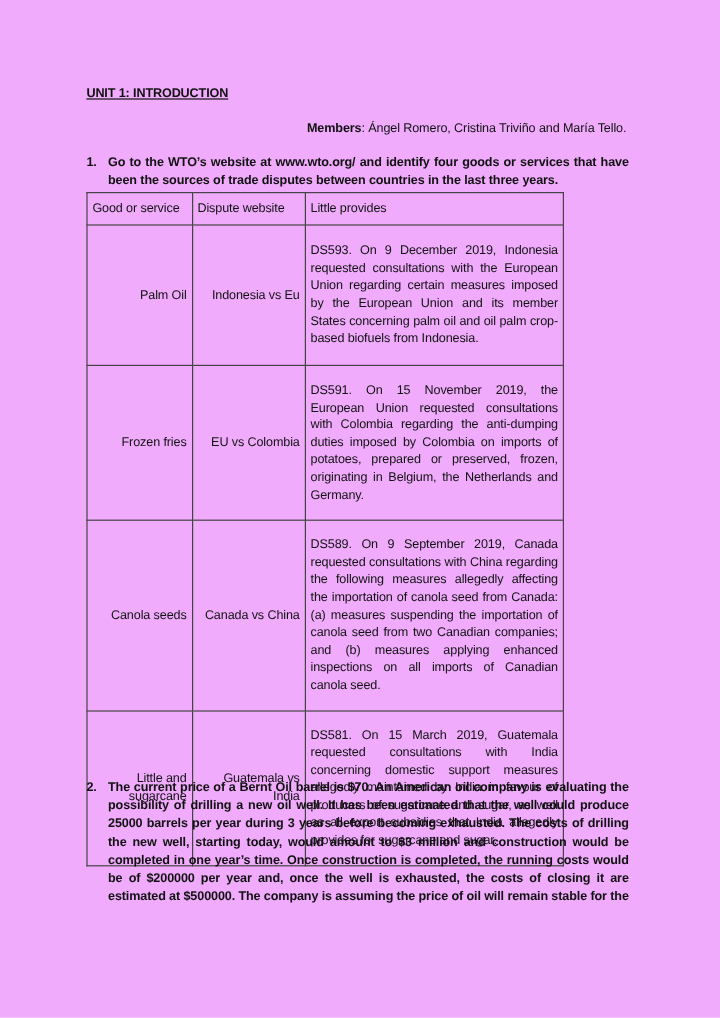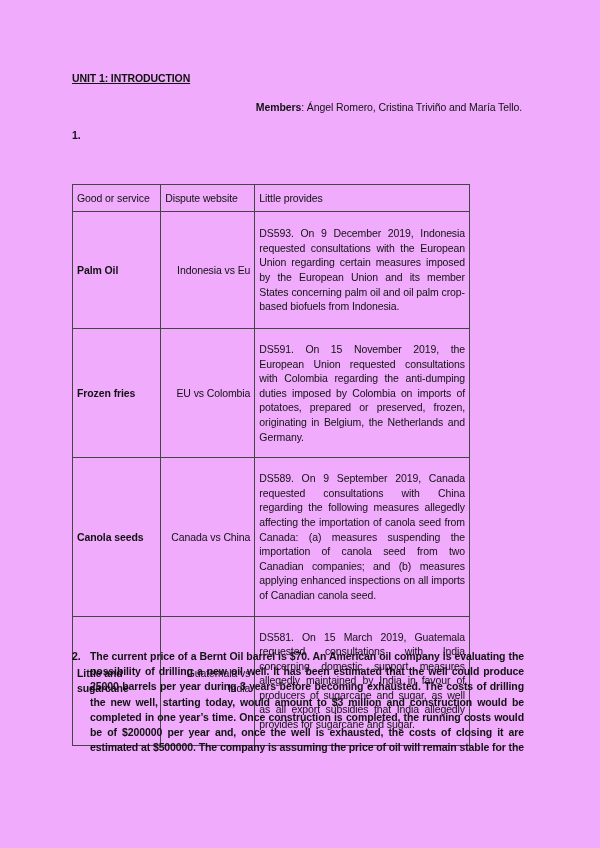--- a/index.html
+++ b/index.html
@@ -52,21 +52,21 @@
       position: absolute;
       left: -18px;
       top: 0;
     }
     .q1 { top: 128px; }
     .q2 { top: 649px; }
 
     table.disputes {
       position: absolute;
       left: 72px;
-      top: 184px;
+      top: 160px;
       width: 398px;
       border-collapse: collapse;
       font-size: 10.5px;
       letter-spacing: -0.1px;
     }
     table.disputes td, table.disputes th {
       border: 1px solid #444;
       vertical-align: middle;
       padding: 13px 4px;
       line-height: 14.6px;
@@ -74,22 +74,22 @@
     table.disputes th {
       font-weight: normal;
       text-align: left;
       height: 20px;
       padding: 3px 4px;
     }
     .col-good { width: 87px; }
     .col-dispute { width: 95px; }
     .col-summary { width: 247px; }
     td.good {
-      font-weight: bold;
-      text-align: left;
+      font-weight: normal;
+      text-align: right;
     }
     td.dispute {
       text-align: right;
     }
     td.summary {
       text-align: justify;
       padding-top: 3px;
       padding-bottom: 5px;
     }
   </style>
@@ -99,20 +99,21 @@
 <div class="page">
 
   <div class="unit-title">UNIT 1: INTRODUCTION</div>
 
   <div class="members">
     <b>Members</b><span>: Ángel Romero, Cristina Triviño and María Tello.</span>
   </div>
 
   <div class="question q1">
     <span class="q-num">1.</span>
+    <span>Go to the WTO’s website at www.wto.org/ and identify four goods or services that have been the sources of trade disputes between countries in the last three years.</span>
   </div>
 
   <table class="disputes">
     <thead>
       <tr>
         <th class="col-good">Good or service</th>
         <th class="col-dispute">Dispute website</th>
         <th class="col-summary">Little provides</th>
       </tr>
     </thead>

